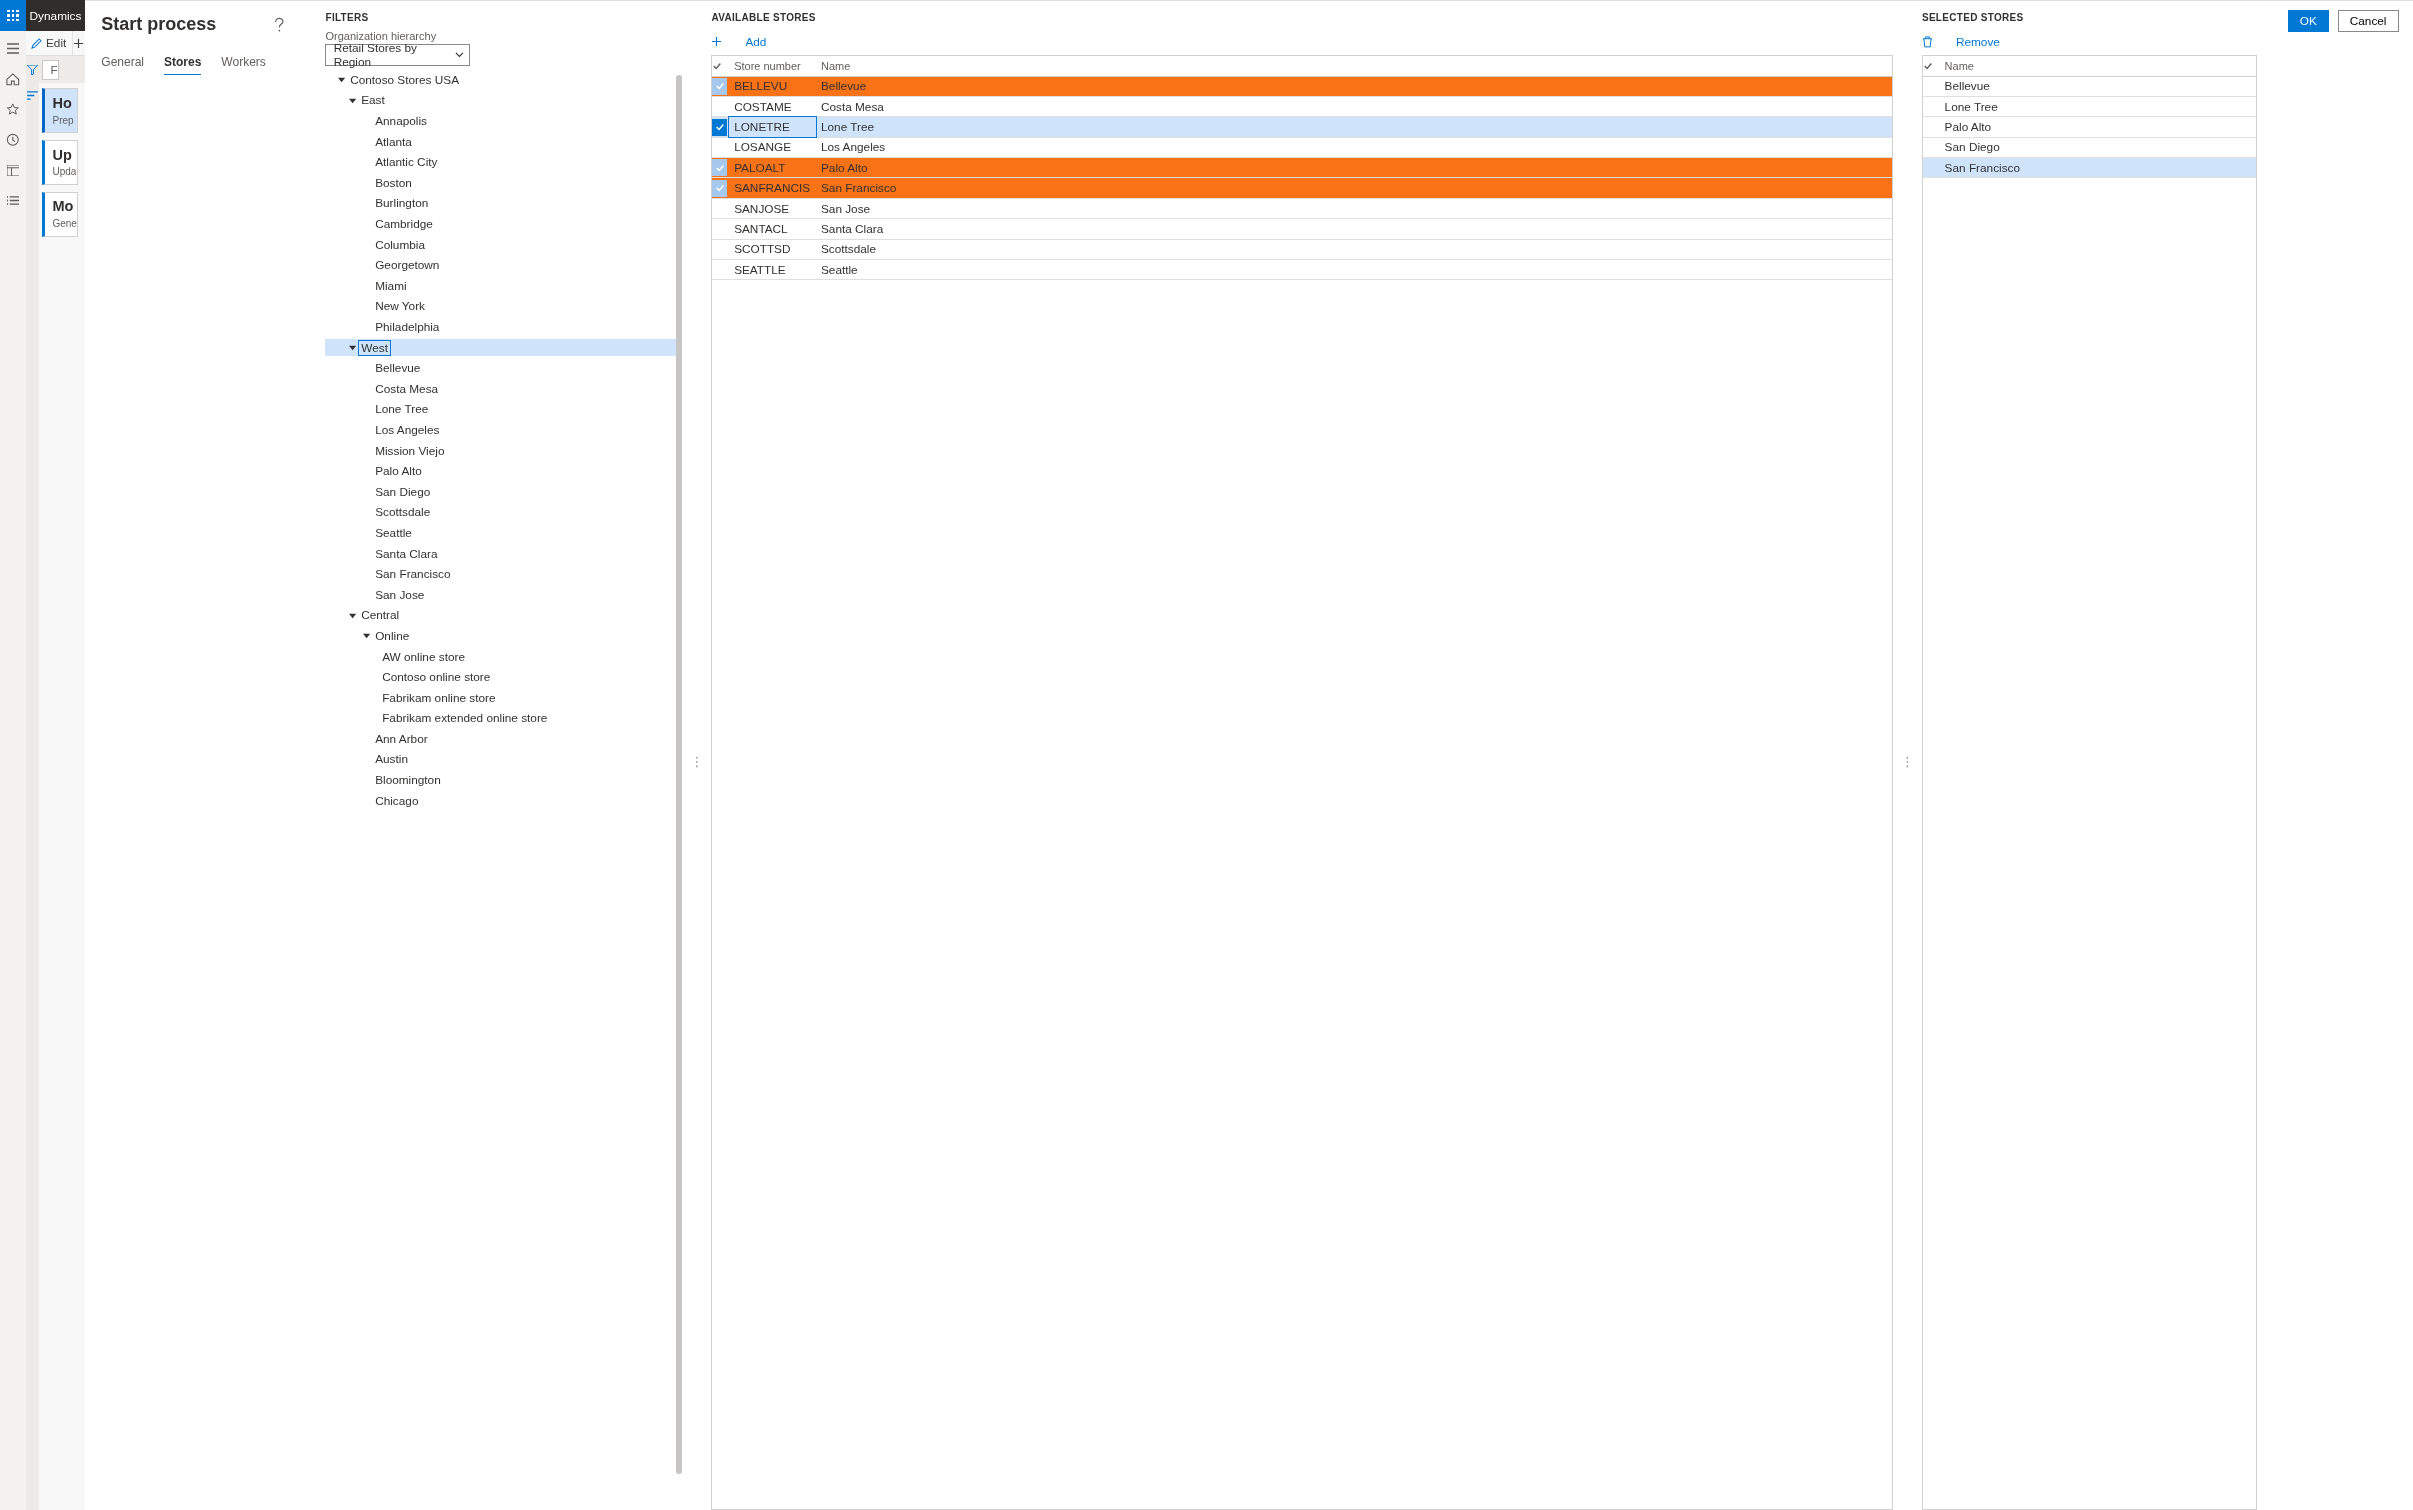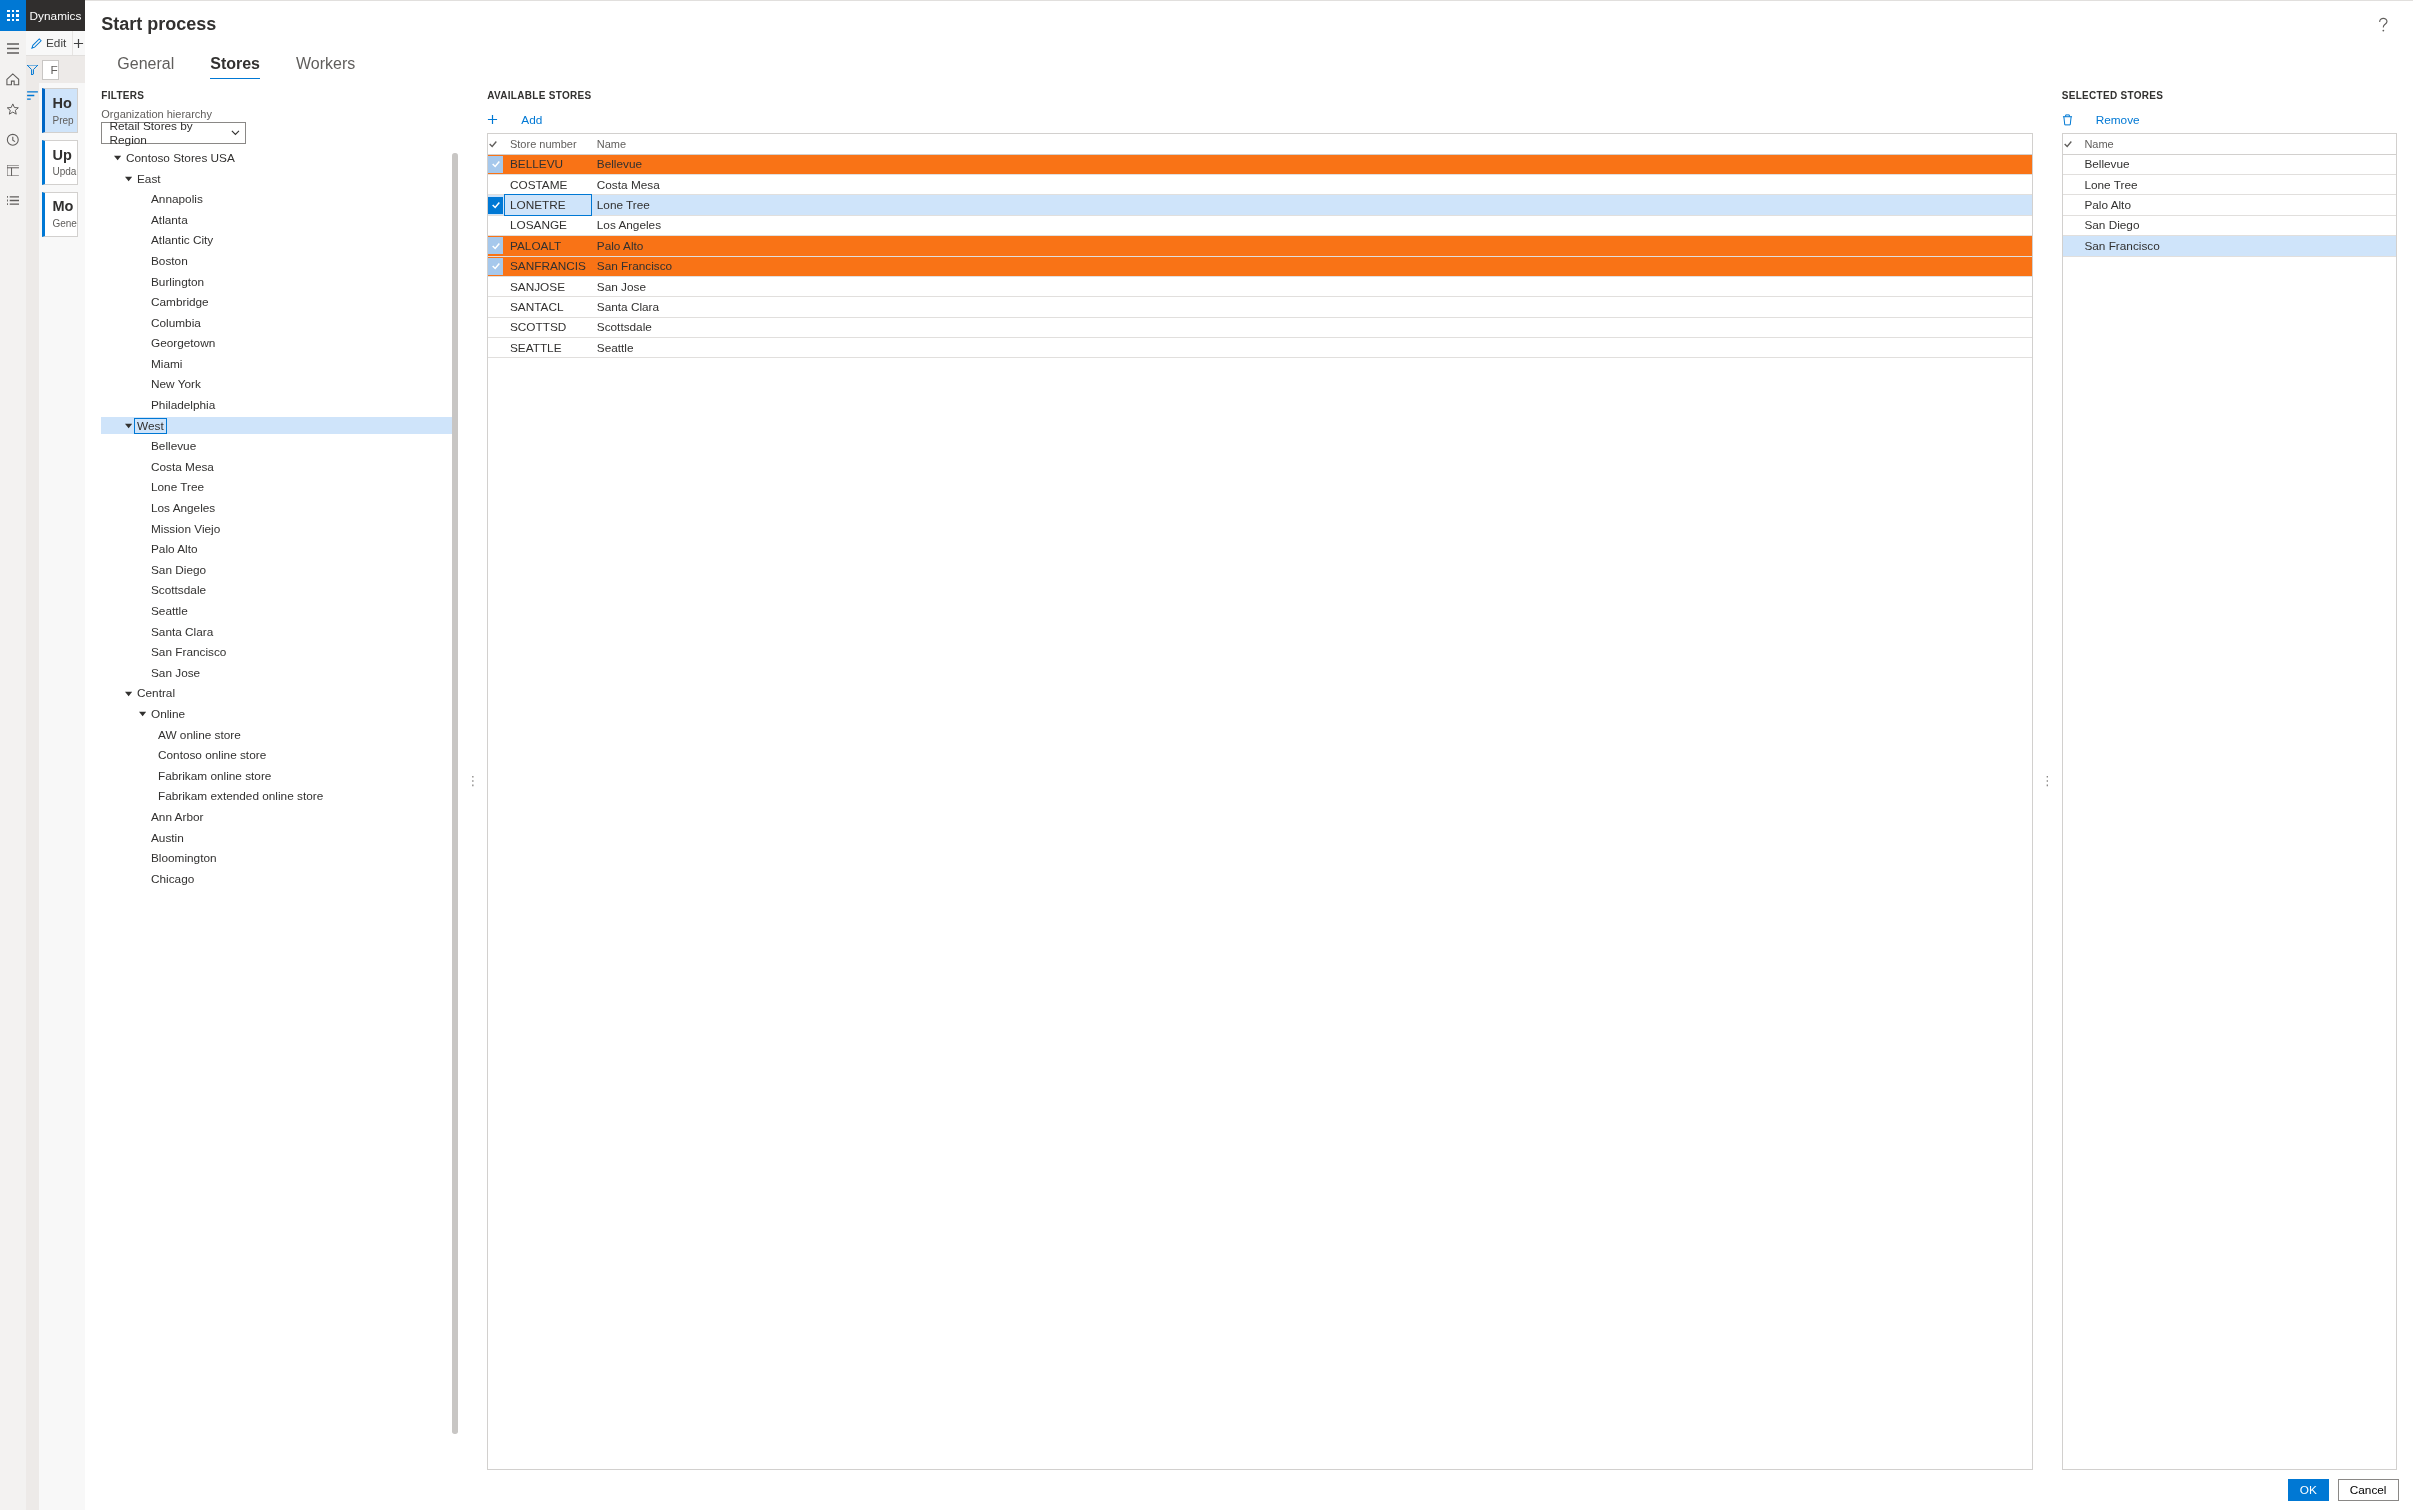--- a/index.html
+++ b/index.html
@@ -35,25 +35,25 @@
     .plus-right { width:16.3px; display:flex; align-items:center; justify-content:center; color:#404040; height:100%; border-left:0.9px solid #e6e4e2;}
     .filter-row { height:29px; background:#edeae8; display:flex; align-items:center; gap:5.4px; padding-left:7.2px; }
     .search-pill { border:0.9px solid #c8c6c4; background:#fff; height:20px; display:flex; align-items:center; gap:3.6px; padding:0 3.6px; color:#605e5c; width:16.3px; overflow:hidden;}
     .card-col { padding-top:5.4px; }
     .card { border:0.9px solid #d2d0ce; border-left:3.6px solid #0078d4; background:#fff; margin:0 0 7.2px 3.6px; padding:5.4px 7.2px; width:36px; overflow:hidden;}
     .card.sel { background:#cfe4fa; border-left-color:#0066c5;}
     .card h4 { font-size:14.5px; font-weight:600; color:#323130; margin-bottom:1.8px;}
     .card span { font-size:10px; color:#605e5c;}
 
     
-    .modal-surface { flex:1; background:#fff; display:flex; flex-direction:column; border-top:0.9px solid #e1dfdd;}
+    .modal-surface { flex:1; background:#fff; display:flex; flex-direction:row; border-top:0.9px solid #e1dfdd;}
     .modal-header { display:flex; justify-content:space-between; align-items:flex-start; padding:12.7px 16.3px 0 16.3px;}
     .modal-title { font-size:18px; font-weight:600; color:#323130;}
     .tabs { display:flex; gap:20px; margin-top:20px; border-bottom: none;}
-    .tab { color:#605e5c; padding-bottom:5.4px; cursor:pointer; font-size:16px;margin-left:16px;}
+    .tab { color:#605e5c; padding-bottom:5.4px; cursor:pointer; font-size:12px;}
     .tab.active { color:#323130; font-weight:600; border-bottom:1.8px solid #0078d4;}
 
     .content-row { flex:1; display:flex; padding:11px 16.3px 0 16.3px; gap:12.7px; overflow:hidden;}
 
     
     .filters-col { width:357px; display:flex; flex-direction:column; overflow:hidden;}
     .section-label { font-size:10px; font-weight:700; letter-spacing:0.3px; color:#323130; margin-bottom:5.4px;}
     .field-label { font-size:11px; color:#605e5c; margin-bottom:1.8px; margin-top:1.8px;}
     .dropdown { border:0.9px solid #8a8886; height:22px; width:145px; display:flex; align-items:center; justify-content:space-between; padding:0 5.4px 0 7.2px; font-size:11.8px; cursor:pointer;}
     .tree { margin-top:3.6px; overflow-y:auto; flex:1; position:relative;}

